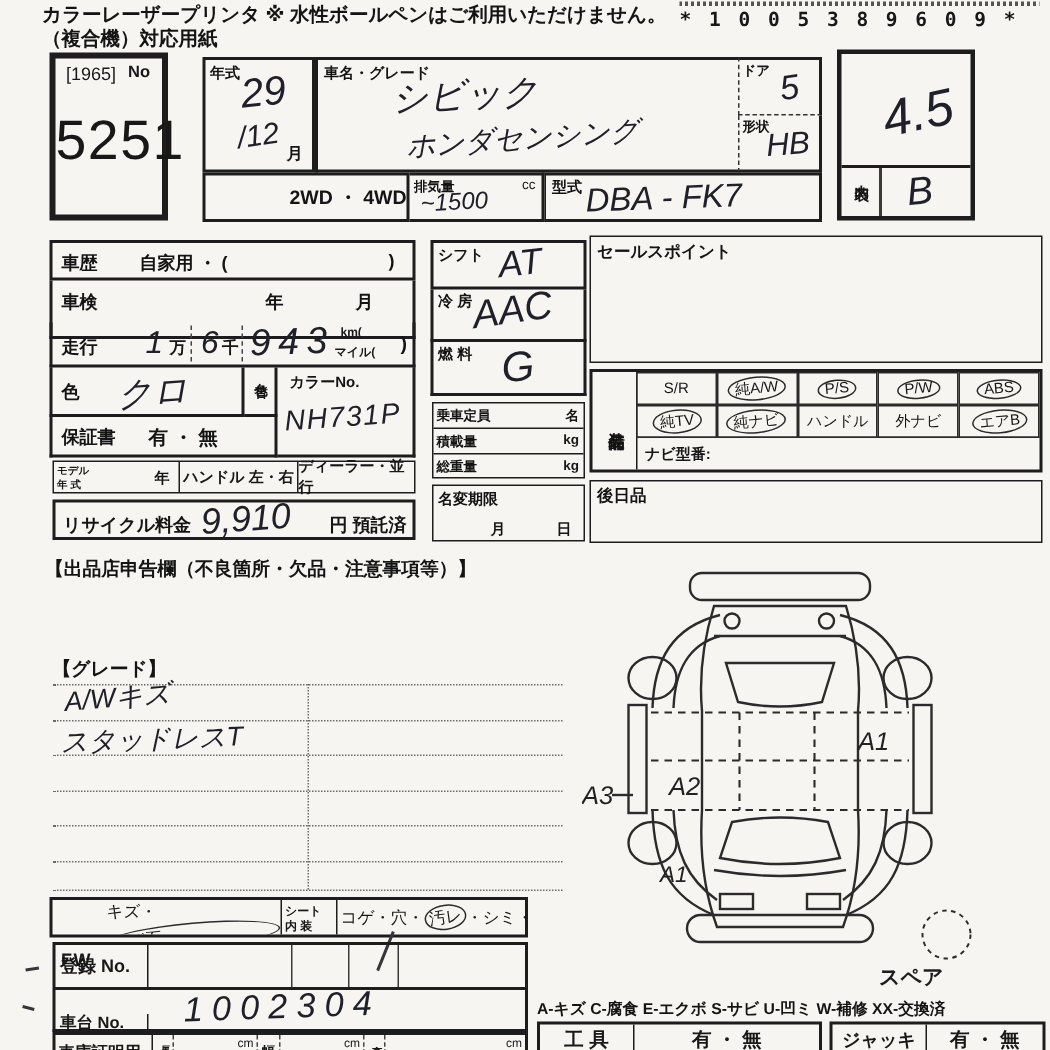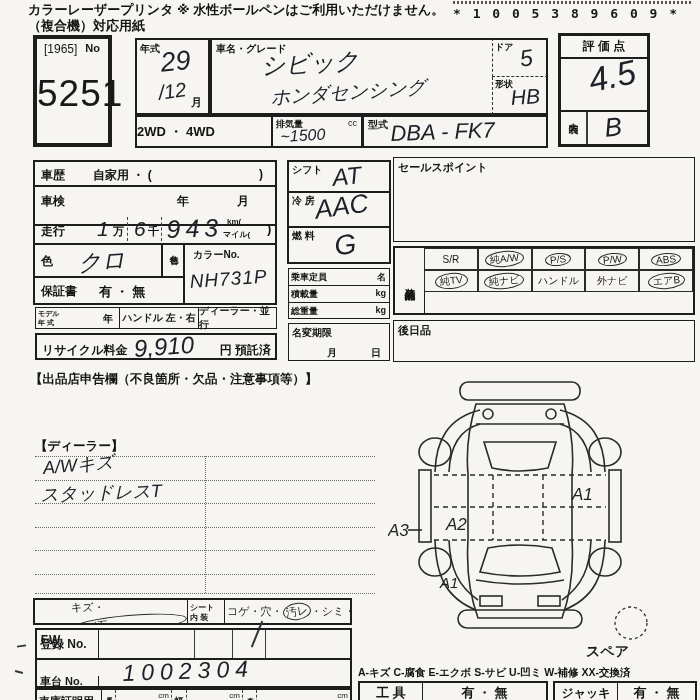--- a/index.html
+++ b/index.html
@@ -48,35 +48,34 @@
   <span class="hw abs" style="left:58px;top:45px;font-size:19px;transform:rotate(-4deg);">ホンダセンシング</span>
 </div>
 <div class="box" style="left:492px;top:38px;width:56px;height:39px;border-width:2px;border-left:1.5px dashed #333;border-bottom:1.2px dashed #333;">
   <span class="abs lbl" style="left:2px;top:1px;font-size:9px;">ドア</span>
   <span class="hw abs" style="left:25px;top:6px;font-size:23px;transform:rotate(-8deg);">5</span>
 </div>
 <div class="box" style="left:492px;top:77px;width:56px;height:38px;border-width:2px;border-left:1.5px dashed #333;border-top:none;">
   <span class="abs lbl" style="left:2px;top:1px;font-size:9px;">形状</span>
   <span class="hw abs" style="left:17px;top:9px;font-size:21px;transform:rotate(-4deg);">HB</span>
 </div>
-<div class="box" style="left:135px;top:115px;width:138px;height:33px;border-width:2px;display:flex;align-items:center;justify-content:flex-start;">
+<div class="box" style="left:135px;top:115px;width:138px;height:33px;border-width:2px;display:flex;align-items:center;justify-content:flex-end;">
   <span class="lbl" style="font-size:13px;">2WD ・ 4WD</span>
 </div>
 <div class="box" style="left:273px;top:115px;width:90px;height:33px;border-width:2px;border-left:none;">
   <span class="abs lbl" style="left:3px;top:1px;font-size:9px;">排気量</span>
   <span class="abs" style="right:4px;top:1px;font-size:9px;">cc</span>
   <span class="hw abs" style="left:7px;top:11px;font-size:16px;transform:rotate(-3deg);">~1500</span>
 </div>
 <div class="box" style="left:363px;top:115px;width:185px;height:33px;border-width:2px;border-left:1.6px solid #1d1d1d;">
   <span class="abs lbl" style="left:4px;top:1px;font-size:10px;">型式</span>
   <span class="hw abs" style="left:26px;top:4px;font-size:22px;transform:rotate(-2deg);">DBA - FK7</span>
 </div>
 
 <div class="box" style="left:558px;top:33px;width:92px;height:114px;border-width:3.5px;">
-  <div style="border-bottom:2px solid #1d1d1d;text-align:center;font-size:12px;font-weight:bold;padding:2px 0;">評 価 点</div>
   <span class="hw abs" style="left:24px;top:26px;font-size:34px;transform:rotate(-12deg);">4.5</span>
   <div class="abs" style="left:0;right:0;top:74px;bottom:0;border-top:2px solid #1d1d1d;">
     <span class="vtext abs lbl" style="left:5px;top:3px;font-size:10px;">内装</span>
     <span class="abs thin-div" style="left:25px;top:0;bottom:0;width:1.6px;"></span>
     <span class="hw abs" style="left:42px;top:1px;font-size:26px;transform:rotate(-6deg);">B</span>
   </div>
 </div>
 
 <div class="box" style="left:33px;top:160px;width:244px;height:27px;border-width:2px;">
   <span class="abs lbl" style="left:6px;top:5px;font-size:12px;">車歴</span>
@@ -125,21 +124,21 @@
   <div style="width:78px;border-right:1.4px solid #1d1d1d;display:flex;align-items:center;justify-content:center;font-size:10px;font-weight:bold;">ハンドル 左・右</div>
   <div style="flex:1;display:flex;align-items:center;justify-content:center;font-size:10px;font-weight:bold;">ディーラー・並行</div>
 </div>
 <div class="box" style="left:35px;top:333px;width:242px;height:27px;border-width:2px;">
   <span class="abs lbl" style="left:5px;top:7px;font-size:12px;">リサイクル料金</span>
   <span class="hw abs" style="left:96px;top:0;font-size:24px;transform:rotate(-4deg);">9,910</span>
   <span class="abs lbl" style="right:4px;top:7px;font-size:12px;">円 預託済</span>
 </div>
 <div class="abs lbl" style="left:30px;top:371px;font-size:12.5px;">【出品店申告欄（不良箇所・欠品・注意事項等）】</div>
 
-<div class="abs lbl" style="left:35px;top:438px;font-size:12.5px;">【ディーラー】</div>
+<div class="abs lbl" style="left:35px;top:438px;font-size:12.5px;">【グレード】</div>
 <div class="dotline" style="left:35px;top:456px;width:340px;"></div>
 <div class="dotline" style="left:35px;top:480px;width:340px;"></div>
 <div class="dotline" style="left:35px;top:503px;width:340px;"></div>
 <div class="dotline" style="left:35px;top:527px;width:340px;"></div>
 <div class="dotline" style="left:35px;top:550px;width:340px;"></div>
 <div class="dotline" style="left:35px;top:574px;width:340px;"></div>
 <div class="dotline" style="left:35px;top:593px;width:340px;"></div>
 <div class="abs" style="left:205px;top:456px;height:137px;border-left:1.5px dotted #6a6a66;"></div>
 <span class="hw abs" style="left:42px;top:456px;font-size:18px;transform:rotate(-5deg);">A/Wキズ</span>
 <span class="hw abs" style="left:40px;top:483px;font-size:18px;transform:rotate(-2deg);">スタッドレスT</span>
@@ -208,20 +207,23 @@
     <div style="border:0.8px solid #2a2a2a;display:flex;align-items:center;justify-content:center;font-size:10px;">
         <span>ハンドル</span>
       </div>
     <div style="border:0.8px solid #2a2a2a;display:flex;align-items:center;justify-content:center;font-size:10px;">
         <span>外ナビ</span>
       </div>
     <div style="border:0.8px solid #2a2a2a;display:flex;align-items:center;justify-content:center;font-size:10px;">
         <span class="circle-mark">エアB</span>
       </div>
   </div>
+  <div class="abs" style="left:29px;right:0;bottom:0;height:21px;border-top:0.8px solid #2a2a2a;">
+    <span class="abs" style="left:6px;top:4px;font-size:10px;font-weight:bold;">ナビ型番:</span>
+  </div>
 </div>
 <div class="box" style="left:393px;top:320px;width:302px;height:42px;border-width:1.8px;">
   <span class="abs lbl" style="left:4px;top:2px;font-size:11px;">後日品</span>
 </div>
 
 <svg class="abs" style="left:388px;top:372px;" width="312" height="296" viewBox="0 0 312 296">
   <g stroke="#2b2b2b" stroke-width="1.6" fill="none">
 
     <rect x="72" y="10" width="120" height="18" rx="8"></rect>
 

